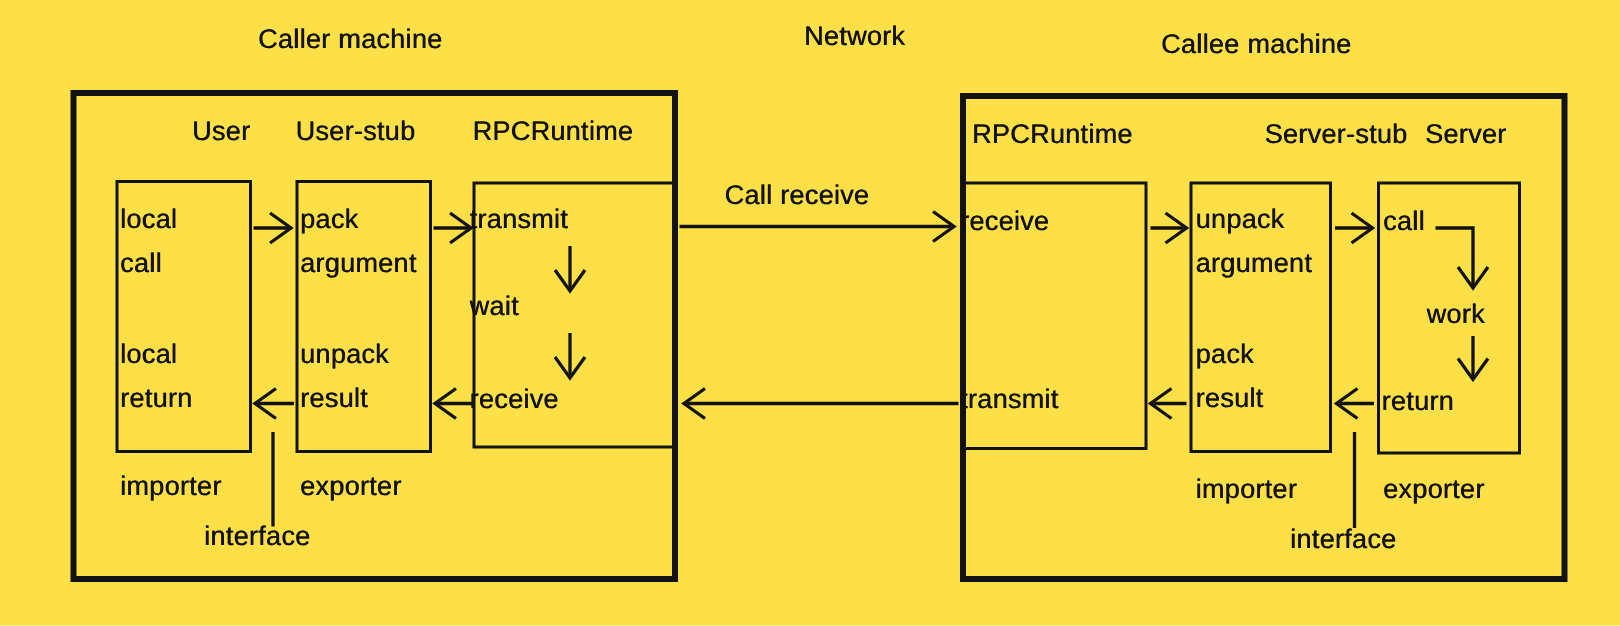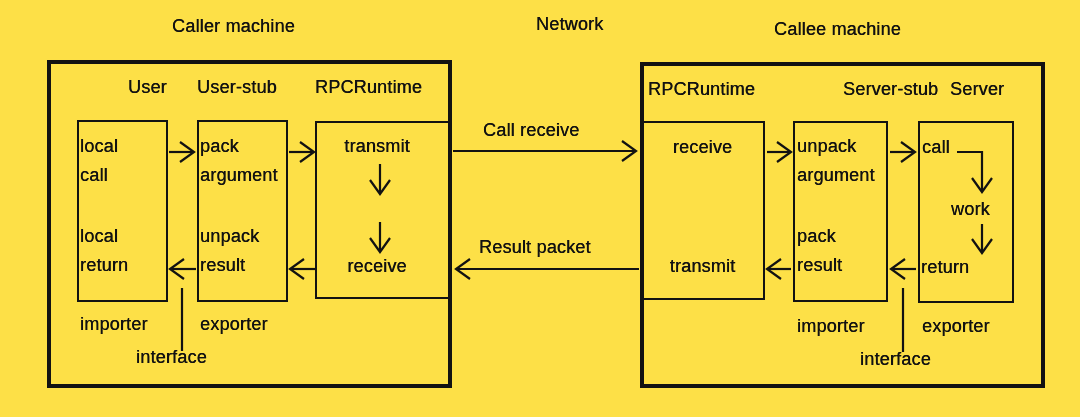--- a/index.html
+++ b/index.html
@@ -5,21 +5,21 @@
   html,body { margin:0; padding:0; background:#ffffff; }
   .stage {
     position:relative; width:1080px; height:417px; background:#fde047;
     font-family:Liberation Sans, sans-serif; overflow:hidden;
   }
   .t {
     position:absolute; font-size:18px; line-height:29px; color:#121212;
     white-space:pre-line; letter-spacing:0.2px;
     text-shadow:0.35px 0 0 currentColor;
   }
-  .ctr { text-align:center; }
+  .ctr { }
   .box { position:absolute; border:2.5px solid #121212; box-sizing:border-box; background:transparent; }
   .outer { border-width:4px; }
   svg.arrows { position:absolute; left:0; top:0; pointer-events:none; }
 </style>
 </head>
 <body>
 
 <div class="stage">
 
   <div class="t" style="left:172px; top:12px;">Caller machine</div>
@@ -47,34 +47,34 @@
 
   <div class="t" style="left:80px;  top:132px;">local
 call</div>
   <div class="t" style="left:80px;  top:222px;">local
 return</div>
   <div class="t" style="left:200px; top:132px;">pack
 argument</div>
   <div class="t" style="left:200px; top:222px;">unpack
 result</div>
   <div class="t ctr" style="left:313px; top:132px; width:128px;">transmit</div>
+  <div class="t ctr" style="left:313px; top:190px; width:128px;">wait</div>
   <div class="t ctr" style="left:313px; top:252px; width:128px;">receive</div>
 
   <div class="t ctr" style="left:640px; top:133px; width:125px;">receive</div>
   <div class="t ctr" style="left:640px; top:252px; width:125px;">transmit</div>
   <div class="t" style="left:797px; top:132px;">unpack
 argument</div>
   <div class="t" style="left:797px; top:222px;">pack
 result</div>
   <div class="t" style="left:922px; top:133px;">call</div>
   <div class="t" style="left:951px; top:195px;">work</div>
   <div class="t" style="left:921px; top:253px;">return</div>
 
   <div class="t" style="left:483px; top:116px;">Call receive</div>
-  <div class="t" style="left:479px; top:233px;">Result packet</div>
 
   <div class="t" style="left:80px;  top:310px;">importer</div>
   <div class="t" style="left:200px; top:310px;">exporter</div>
   <div class="t" style="left:136px; top:343px;">interface</div>
   <div class="t" style="left:797px; top:312px;">importer</div>
   <div class="t" style="left:922px; top:312px;">exporter</div>
   <div class="t" style="left:860px; top:345px;">interface</div>
 
   <svg class="arrows" width="1080" height="417" viewBox="0 0 1080 417">
     <defs>

